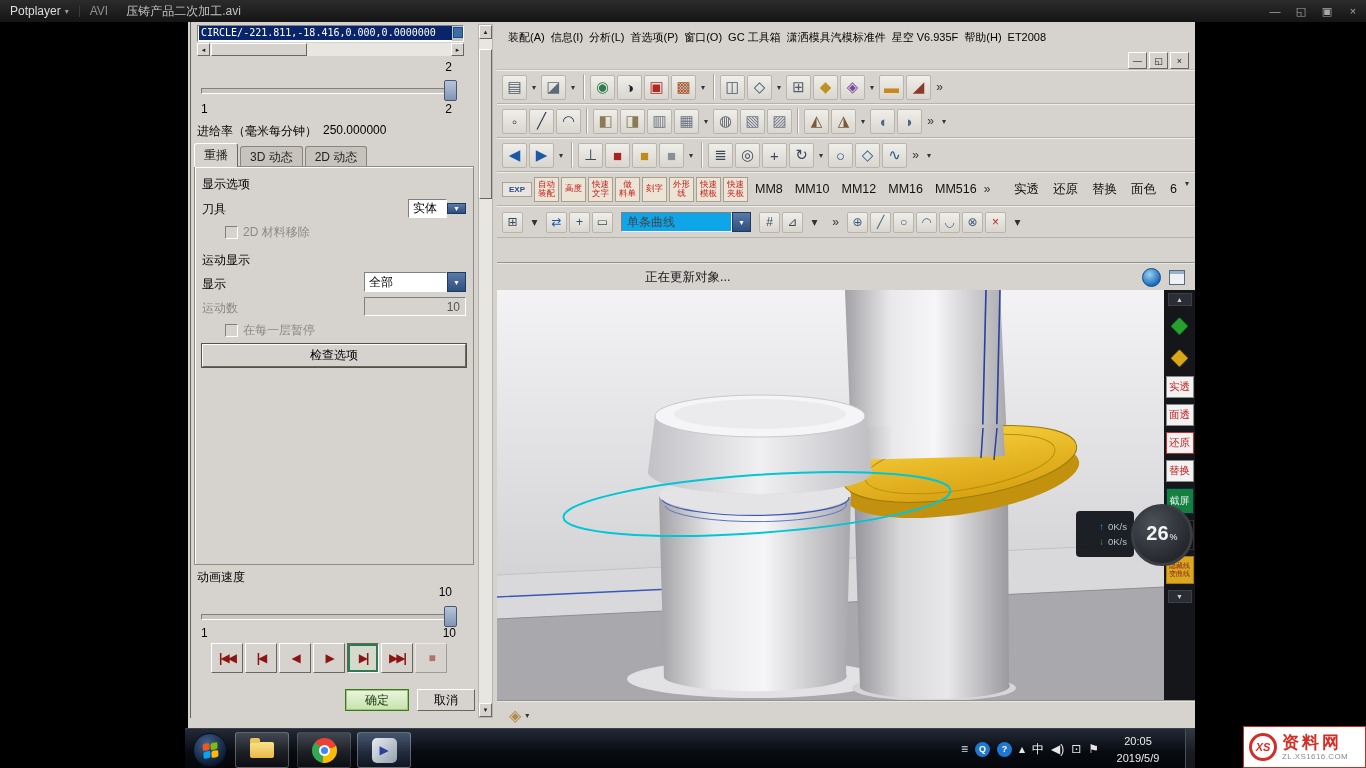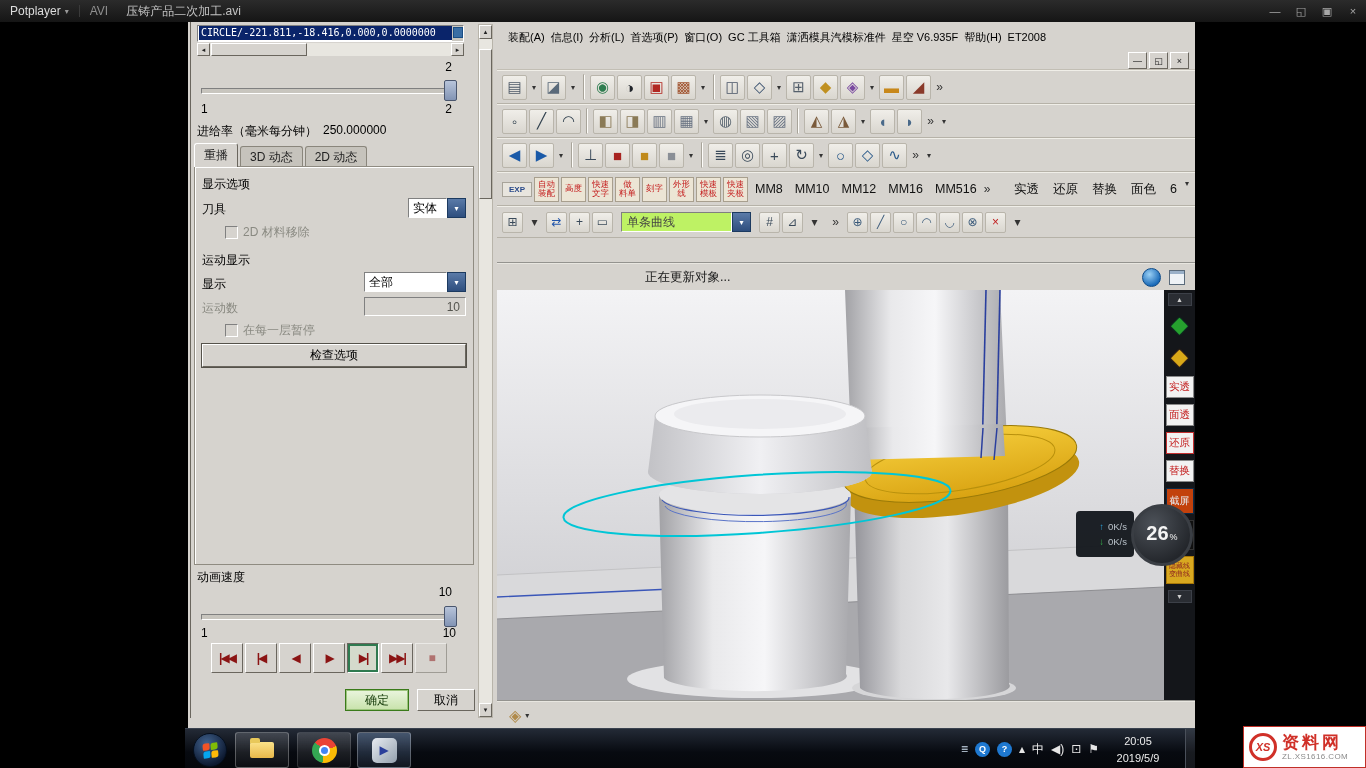--- a/index.html
+++ b/index.html
@@ -41,21 +41,21 @@
   .exp{font-size:8px;color:#2a4a8a;border:1px solid #a8a49a;background:#e8e5de;padding:2px 6px;font-weight:bold;}
   .qwrap,.mmwrap,.rwrap,.lwrap,.rwrap2{display:flex;align-items:center;gap:2px;}
   .qbtn{min-width:25px;height:25px;box-sizing:border-box;display:flex;align-items:center;justify-content:center;
     font-size:8.5px;line-height:1.1;color:#c41e1e;background:#ece5d5;border:1px solid #a89f8e;
     white-space:pre-line;text-align:center;padding:0 2px;}
   .mmlbl{font-size:12.5px;color:#111;padding:0 5px;background:none;border:none;}
   .rlbl{font-size:12.5px;color:#111;padding:0 6px;}
   .spacer{flex:1;}
   .ccombo{display:flex;height:20px;width:130px;margin:0 6px;flex:0 0 auto;}
   .ccombo-field{flex:1;display:flex;align-items:center;padding:8px 5px;font-size:12px;color:#444;
-    background:#bef264;border:1px solid;border-color:#808080 #fff #fff #808080;}
+    background:#0ea5e9;border:1px solid;border-color:#808080 #fff #fff #808080;}
   .ccombo-btn{width:17px;display:flex;align-items:center;justify-content:center;font-size:8px;color:#fff;
     background:linear-gradient(#5a7aa8,#2e4e7e);border:1px solid #1c3a60;}
   
   .statusbar{position:absolute;left:0;top:240px;width:698px;height:28px;display:flex;align-items:center;
     border-top:2px groove #e8e6e0;box-sizing:border-box;background:#d6d3ce;}
   .status-text{margin-left:148px;font-size:12.5px;color:#1a1a1a;}
   .status-right{margin-left:auto;display:flex;align-items:center;gap:8px;margin-right:10px;}
   .st-ic{display:flex;align-items:center;justify-content:center;}
   .globe{width:17px;height:17px;border-radius:50%;background:radial-gradient(circle at 38% 32%,#9ad0f5,#1a6ab8 72%);
     border:1px solid #0c4a88;}
@@ -65,21 +65,21 @@
   .viewport svg{display:block;}
   
   .sidepanel{position:absolute;left:667px;top:268px;width:31px;height:410px;background:#14161a;
     display:flex;flex-direction:column;align-items:center;gap:6px;padding-top:3px;box-sizing:border-box;}
   .side-btn{display:flex;align-items:center;justify-content:center;flex:0 0 auto;}
   .sarrow{width:22px;height:11px;font-size:7px;color:#cfcfcf;background:#2a2d33;border:1px solid #3c4048;}
   .dgreen{font-size:22px;color:#26a12e;text-shadow:0 0 2px #063;}
   .dgold{font-size:22px;color:#d8a818;text-shadow:0 0 2px #841;}
   .swhite{width:26px;height:20px;background:#f2f2f2;color:#c42020;font-size:10.5px;border:1px solid #8a8a8a;}
   .sred{width:26px;height:20px;background:#f2f2f2;color:#c42020;font-size:10.5px;border:1px solid #c43030;}
-  .sdark{width:26px;height:24px;background:#c2410c;color:#e8f0f8;font-size:10px;border:1px solid #0c2a46;}
+  .sdark{width:26px;height:24px;background:#15803d;color:#e8f0f8;font-size:10px;border:1px solid #0c2a46;}
   .sorange{width:26px;height:28px;background:#101010;color:#e89020;font-size:8.5px;line-height:1.15;
     white-space:pre-line;text-align:center;border:1px solid #333;}
   .syellow{width:26px;height:26px;background:#d8a820;color:#8a2020;font-size:7px;line-height:1.2;
     white-space:pre-line;text-align:center;border:1px solid #a87808;}
   
   .bottomstrip{position:absolute;left:0;top:678px;width:698px;height:28px;border-top:2px groove #e8e6e0;
     box-sizing:border-box;display:flex;align-items:center;gap:4px;padding-left:12px;background:#d6d3ce;}
   .cube-ic{font-size:16px;color:#b08a4a;}
   .mini-arr{font-size:8px;color:#333;}
   
@@ -486,21 +486,21 @@
         <span>250.000000</span>
       </div>
       <div class="tabs">
           <span class="tab active">重播</span>
           <span class="tab">3D 动态</span>
           <span class="tab">2D 动态</span>
         </div>
       <div class="panel">
         <span class="dlab" style="left:7px;top:9px;">显示选项</span>
         <span class="dlab" style="left:7px;top:34px;">刀具</span>
-        <div class="combo" style="left:213px;top:31px;width:58px;">
+        <div class="combo" style="left:213px;top:31px;width:58px;align-items:center;">
           <span class="combo-field">实体</span>
           <span class="combo-btn">▾</span>
         </div>
         <div class="chk" style="left:7px;top:57px;">
           <span class="chk-box"></span>
           <span>2D 材料移除</span>
         </div>
         <span class="dlab" style="left:7px;top:85px;">运动显示</span>
         <span class="dlab" style="left:7px;top:109px;">显示</span>
         <div class="combo" style="left:169px;top:105px;width:102px;">

